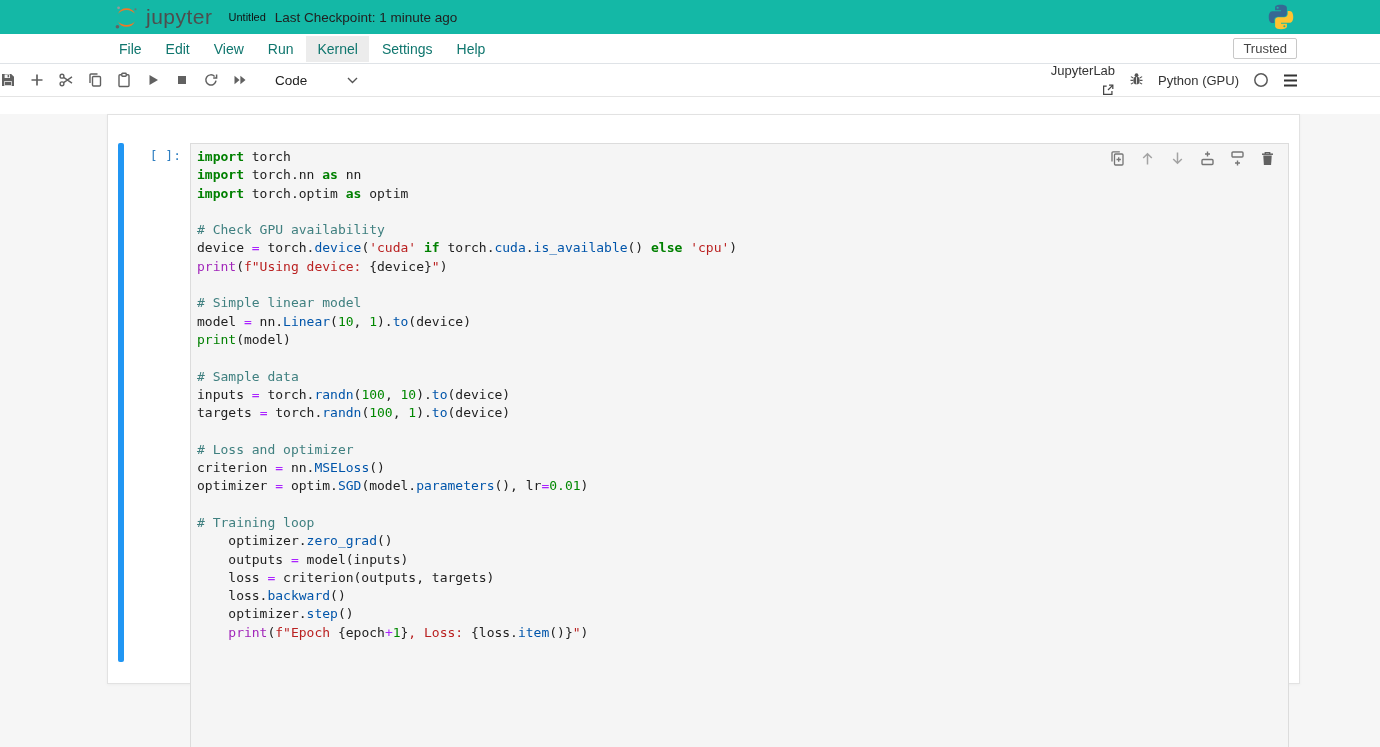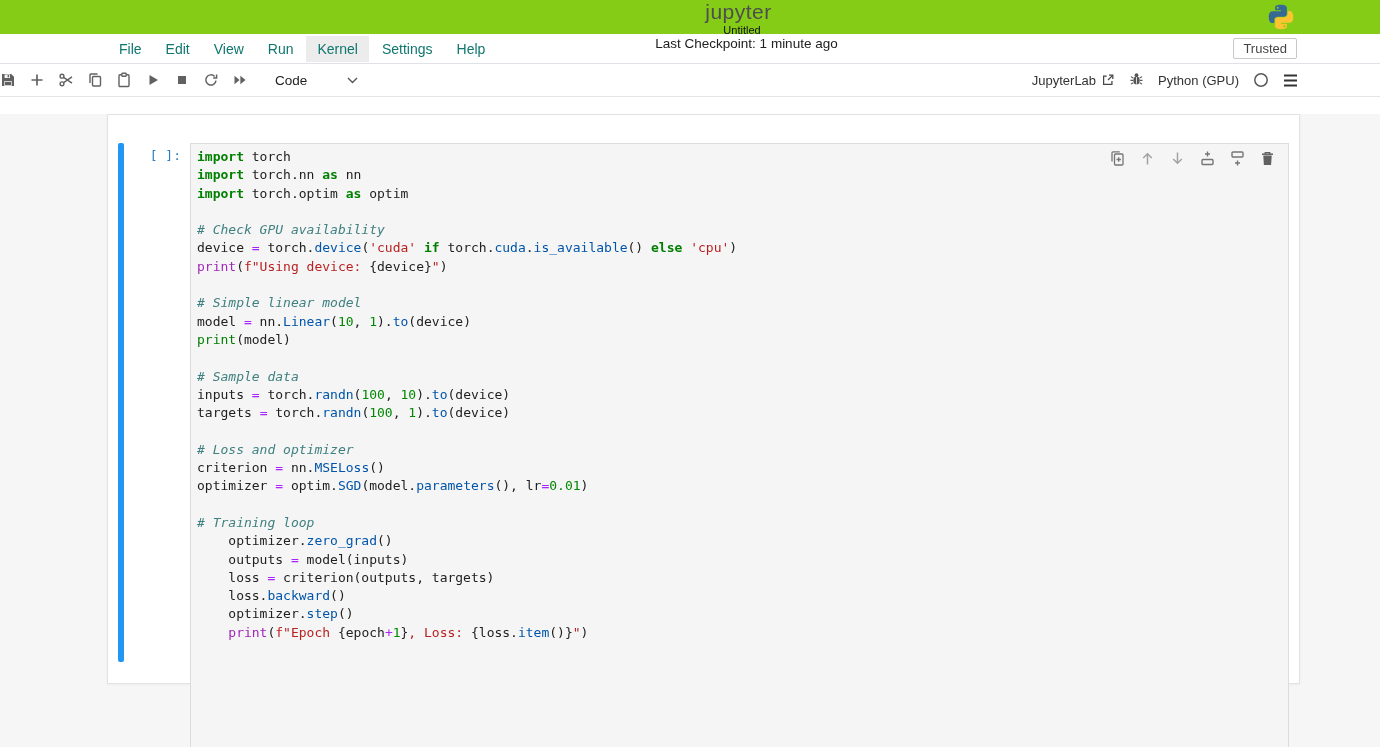--- a/index.html
+++ b/index.html
@@ -1,20 +1,20 @@
 <!DOCTYPE html>
 <html><head>
 <meta charset="utf-8">
 <style>
   * { box-sizing: border-box; margin: 0; padding: 0; }
   html,body { width:1380px; height:747px; overflow:hidden; background:#fff;
               font-family:"Liberation Sans", sans-serif; }
 
   
-  .topbar { height:34px; display:flex; align-items:center; padding-left:113px; position:relative; background:#84cc16;flex-direction:column; }
+  .topbar { height:34px; display:flex; align-items:center; padding-left:113px; position:relative; background:#14b8a6; }
   .brand-logo { width:27px; height:27px; margin-right:6px; }
   .brand-text { font-size:21px; color:#4e4e4e; letter-spacing:0.5px; margin-right:16px; }
   .nb-title { font-size:11px; color:#111; margin-right:9px; }
   .nb-checkpoint { font-size:13.5px; color:#212121; }
   .python-logo { position:absolute; right:85px; top:3px; width:28px; height:28px; }
 
   
   .menubar { height:30px; display:flex; align-items:center; padding-left:108px; padding-right:83px;
              border-bottom:1px solid #dfe3e7; background:#fff; }
   .menu-item { font-size:14px; color:#0f766e; padding:5px 11px; margin-right:2px; cursor:default; }
@@ -25,41 +25,41 @@
 
   
   .toolbar { height:33px; display:flex; align-items:center; padding-right:82px;
              border-bottom:1px solid #e4e4e4; background:#fff; }
   .tb-btn { width:16px; height:16px; margin-right:13px; display:flex; align-items:center; justify-content:center; }
   .tb-btn svg { display:block; }
   .celltype { display:flex; align-items:center; margin-left:14px; font-size:13.5px; color:#212121; }
   .celltype .caret { margin-left:40px; }
   .toolbar .flex-spacer { flex:1; }
   .tb-right { display:flex; align-items:center; gap:14px; font-size:13px; color:#333; }
-  .jlab-link { display:flex; align-items:center; gap:5px; }
+  .jlab-link { display:flex; align-items:flex-end; gap:5px;flex-direction:column; }
 
   
   .content { height:649px; background:#f6f6f6; }
   .panel { margin-left:107px; margin-top:17px; width:1193px; height:570px; background:#fff;
            border:1px solid #e2e2e2; box-shadow:0 1px 3px rgba(0,0,0,0.04); position:relative; }
 
   .cell { position:absolute; top:28px; left:10px; right:10px; display:flex; }
   .collapser { width:6px; height:519px; background:#2196f3; border-radius:2px; margin-right:0; }
   .prompt-col { width:66px; padding-top:5px; text-align:right; padding-right:9px;
                 font-family:"DejaVu Sans Mono", monospace; font-size:13px; color:#307fc1; }
   .editor { flex:1; height:628px; background:#f5f5f5; border:1px solid #dcdcdc; position:relative;
             padding:4px 6px; overflow:hidden; }
   .code { font-family:"DejaVu Sans Mono", monospace; font-size:13px; color:#212121; }
   .code-line { height:18.3px; line-height:18.3px; white-space:pre; }
 
   .tok-kw   { color:#008000; font-weight:bold; }
   .tok-bi   { color:#008000; }
   .tok-prop { color:#0055aa; }
   .tok-str  { color:#ba2121; }
-  .tok-com  { color:#408080; font-style:italic; }
+  .tok-com  { color:#408080; }
   .tok-num  { color:#008800; }
   .tok-op   { color:#aa22ff; }
   .tok-fn   { color:#a126ba; }
   .tok-pl   { color:#212121; }
 
   
   .cell-toolbar { position:absolute; top:6px; right:12px; display:flex; gap:13px; }
   .ct-btn { width:17px; height:17px; display:flex; align-items:center; justify-content:center; }
 </style>
 </head>

